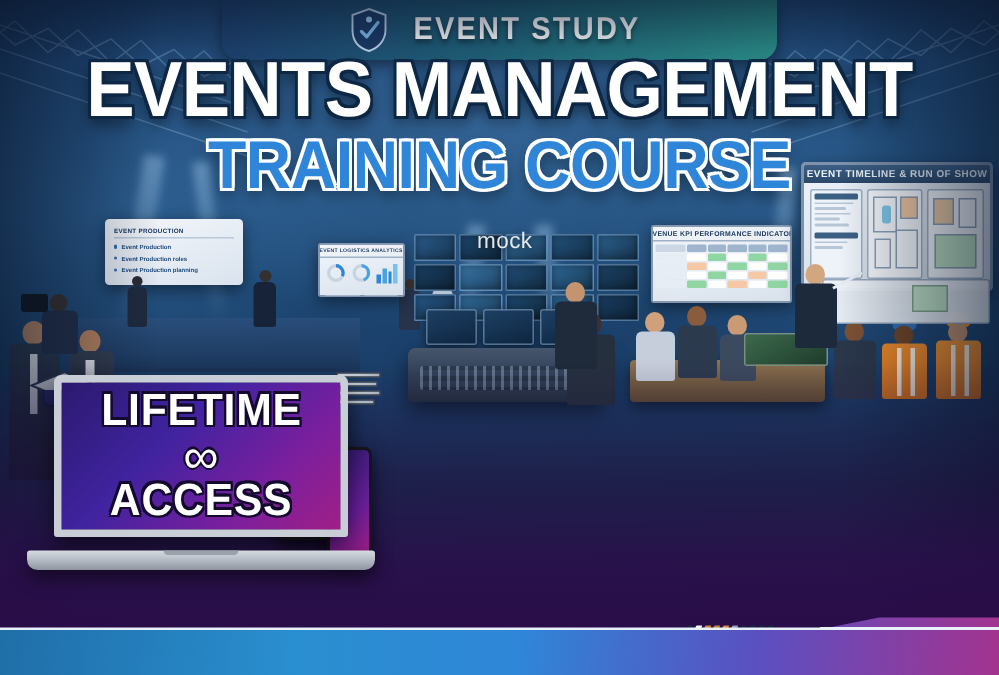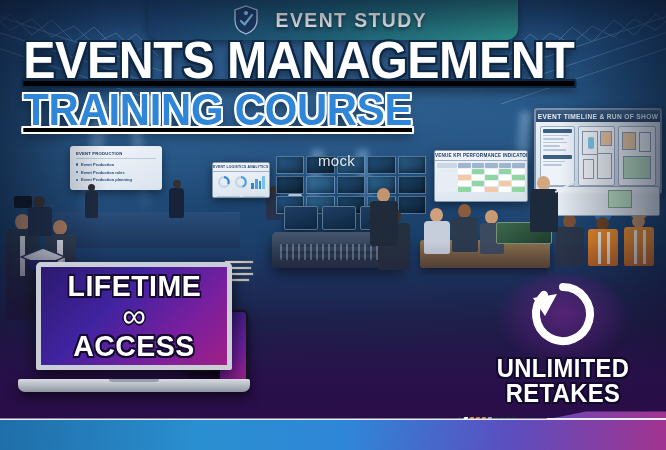--- a/index.html
+++ b/index.html
@@ -180,21 +180,21 @@
     letter-spacing: 1.6px;
     font-family: "Liberation Sans Narrow","Liberation Sans", sans-serif;
     transform: scaleX(.92);
     text-shadow: 0 2px 4px rgba(0,0,0,.5);
     white-space: nowrap;
   }
 
   
   .headline-wrap {
     position: absolute; top: 36px; left: 0; right: 0;
-    text-align: left; z-index: 20; text-decoration: underline;
+    text-align: center; z-index: 20;
   }
   .headline1 {
     font-size: 52px; line-height: .96; font-weight: bold;
     color: #ffffff;
     letter-spacing: -0.5px;
     transform: scaleX(.93);
     font-family: "Liberation Sans Narrow","Liberation Sans", sans-serif;
     text-shadow:
       -2px 0 0 #0d2744, 2px 0 0 #0d2744, 0 -2px 0 #0d2744, 0 2px 0 #0d2744,
       -2px -2px 0 #0d2744, 2px -2px 0 #0d2744, -2px 2px 0 #0d2744, 2px 2px 0 #0d2744,
@@ -209,21 +209,21 @@
     transform: scaleX(.93);
     font-family: "Liberation Sans Narrow","Liberation Sans", sans-serif;
     text-shadow:
       -2px 0 0 #ffffff, 2px 0 0 #ffffff, 0 -2px 0 #ffffff, 0 2px 0 #ffffff,
       -2px -2px 0 #ffffff, 2px -2px 0 #ffffff, -2px 2px 0 #ffffff, 2px 2px 0 #ffffff,
       0 5px 10px rgba(0,0,0,.55);
     white-space: nowrap;
   }
 
   
-  .badges { position:absolute; left:0; right:0; bottom:36px; height:190px; z-index: 25; }
+  .badges { position:absolute; left:0; right:0; bottom:48px; height:190px; z-index: 25; }
 
   
   .laptop { position:absolute; left:36px; bottom:22px; width:196px; }
   .laptop-screen {
     width: 100%; height: 108px;
     background: linear-gradient(135deg,#2b1a6e 0%, #4023a0 38%, #7a1f9e 72%, #a01f86 100%);
     border: 5px solid #c9ced6;
     border-radius: 5px 5px 2px 2px;
     display:flex; flex-direction:column; align-items:center; justify-content:center;
     box-shadow: 0 6px 16px rgba(0,0,0,.6);
@@ -628,31 +628,20 @@
     <div class="laptop">
       <div class="laptop-screen">
         <div class="badge-word lifetime-word">LIFETIME</div>
         <div class="infinity-sym">∞</div>
         <div class="badge-word access-word">ACCESS</div>
       </div>
       <div class="laptop-base"></div>
     </div>
 
 
-    <div class="retake-group">
-      <div class="retake-blob"></div>
-      <div class="retake-icon">
-        <svg viewBox="0 0 72 72" style="width:100%;height:100%;">
-          <path d="M36 9 a27 27 0 1 1 -19.1 7.9" fill="none" stroke="#ffffff" stroke-width="8" stroke-linecap="round"></path>
-          <polygon points="6,20 30,16 18,38" fill="#ffffff"></polygon>
-        </svg>
-      </div>
-      <div class="badge-caption">UNLIMITED</div>
-      <div class="badge-caption" style="margin-top:0;">RETAKES</div>
-    </div>
   </div>
 
   <div class="bottom-bar">
     <div class="stripes">
       <div class="stripe" style="background:#16273f;"></div>
       <div class="stripe" style="background:#ffffff;"></div>
       <div class="stripe" style="background:#d08a42;"></div>
       <div class="stripe" style="background:#c9813a;"></div>
       <div class="stripe" style="background:#d08a42;"></div>
       <div class="stripe" style="background:#8fa0b4;"></div>

